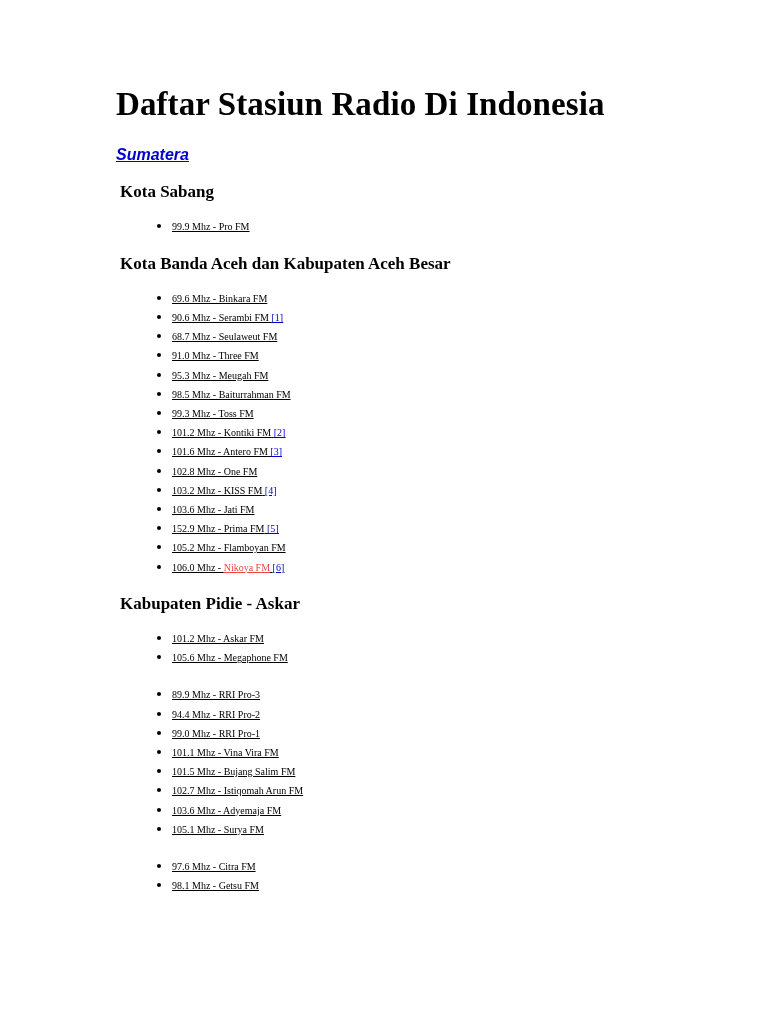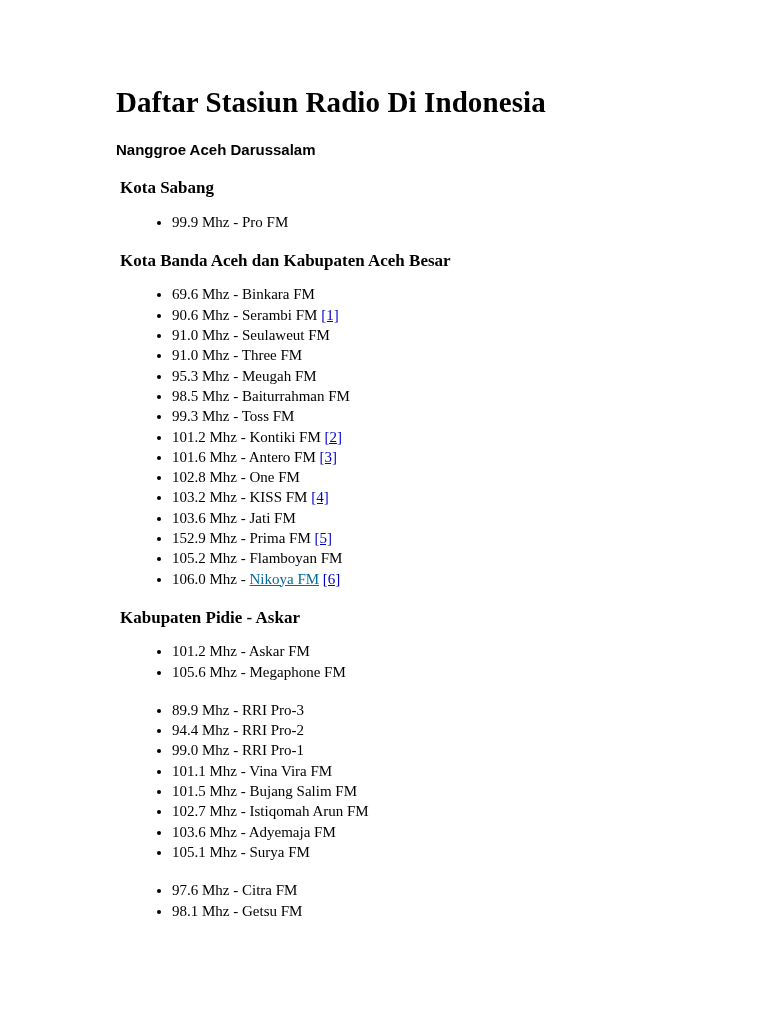--- a/index.html
+++ b/index.html
@@ -15,21 +15,21 @@
     overflow: hidden;
   }
   .page {
     box-sizing: border-box;
     width: 768px;
     height: 1024px;
     padding: 86px 72px 0 116px;
   }
   h1.doc-title {
     font-family: "Liberation Serif", serif;
-    font-size: 29px;
+    font-size: 33px;
     font-weight: bold;
     margin: 0 0 22px 0;
     line-height: 1.15;
     letter-spacing: 0.1px;
   }
   .section-link {
     font-family: "Liberation Sans", sans-serif;
     font-size: 16px;
     font-weight: bold;
     font-style: italic;
@@ -52,58 +52,61 @@
     margin: 0 0 14px 4px;
     line-height: 1.2;
   }
   ul.stations {
     list-style-type: disc;
     margin: 0 0 20px 0;
     padding-left: 56px;
   }
   ul.stations li {
     font-family: "Liberation Serif", serif;
-    font-size: 15px;
+    font-size: 10px;
     line-height: 1.22;
     margin: 0 0 2px 0;
+    text-decoration: underline;
   }
   ul.stations li::marker {
     font-size: 15px;
   }
   .ref {
     color: #0000cc;
     text-decoration: underline;
     cursor: pointer;
   }
   .inline-link {
-    color: #0369a1;
+    color: #ef4444;
     text-decoration: underline;
     cursor: pointer;
     margin-top: 43px;
   }
 </style>
 </head>
 <body>
 
 <div class="page">
   <h1 class="doc-title">Daftar Stasiun Radio Di Indonesia</h1>
 
+  <div>
+    <a class="section-link">Sumatera</a>
+  </div>
 
-  <p class="province">Nanggroe Aceh Darussalam</p>
 
   <div id="sections-container">
       <h3 class="city">Kota Sabang</h3>
       <ul class="stations">
         <li><span>99.9 Mhz - Pro FM</span></li>
       </ul>
       <h3 class="city">Kota Banda Aceh dan Kabupaten Aceh Besar</h3>
       <ul class="stations">
         <li><span>69.6 Mhz - Binkara FM</span></li>
         <li><span>90.6 Mhz - Serambi FM</span> <a class="ref">[1]</a></li>
-        <li><span>91.0 Mhz - Seulaweut FM</span></li>
+        <li><span>68.7 Mhz - Seulaweut FM</span></li>
         <li><span>91.0 Mhz - Three FM</span></li>
         <li><span>95.3 Mhz - Meugah FM</span></li>
         <li><span>98.5 Mhz - Baiturrahman FM</span></li>
         <li><span>99.3 Mhz - Toss FM</span></li>
         <li><span>101.2 Mhz - Kontiki FM</span> <a class="ref">[2]</a></li>
         <li><span>101.6 Mhz - Antero FM</span> <a class="ref">[3]</a></li>
         <li><span>102.8 Mhz - One FM</span></li>
         <li><span>103.2 Mhz - KISS FM</span> <a class="ref">[4]</a></li>
         <li><span>103.6 Mhz - Jati FM</span></li>
         <li><span>152.9 Mhz - Prima FM</span> <a class="ref">[5]</a></li>

